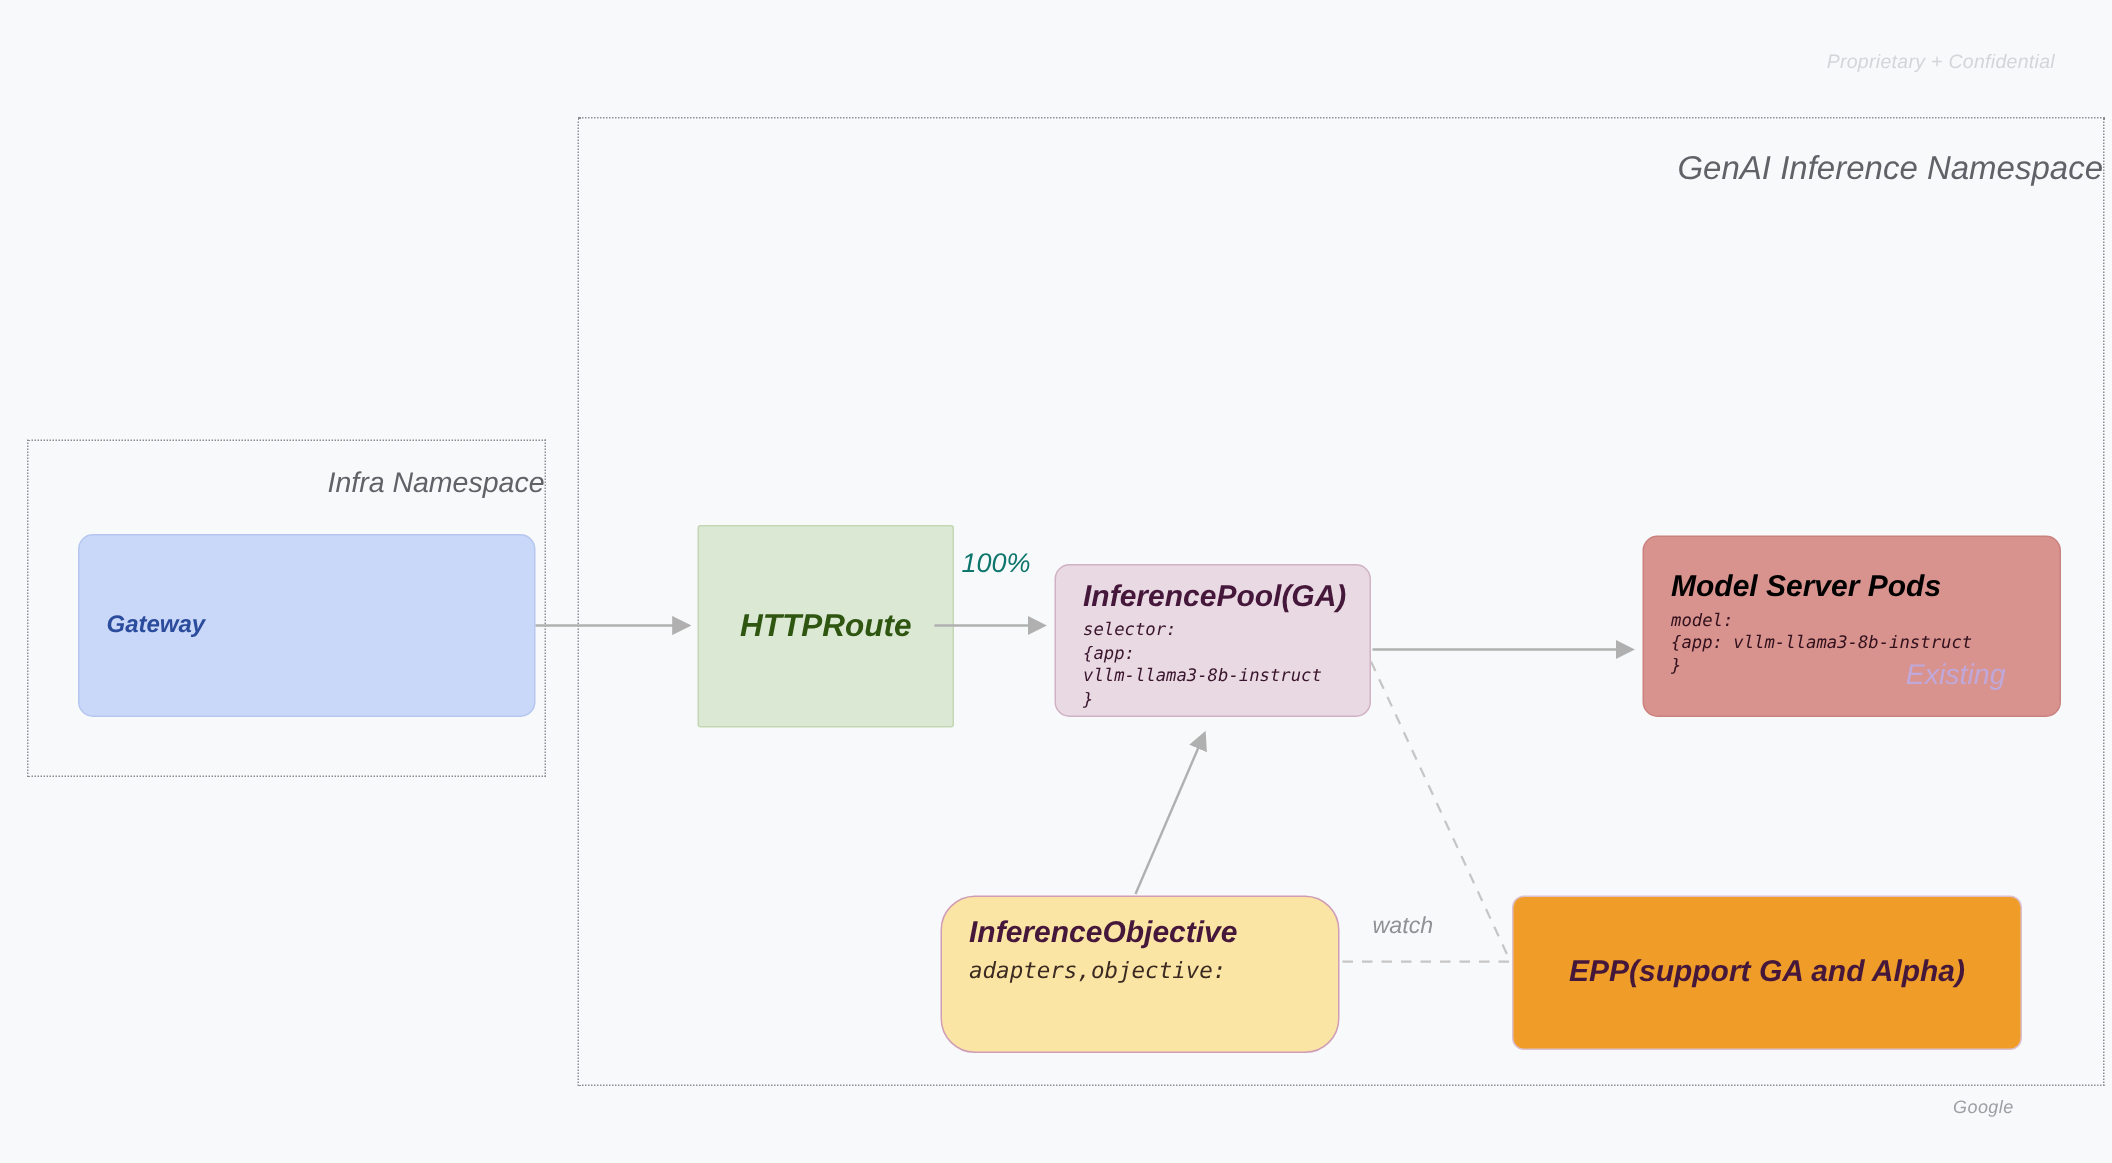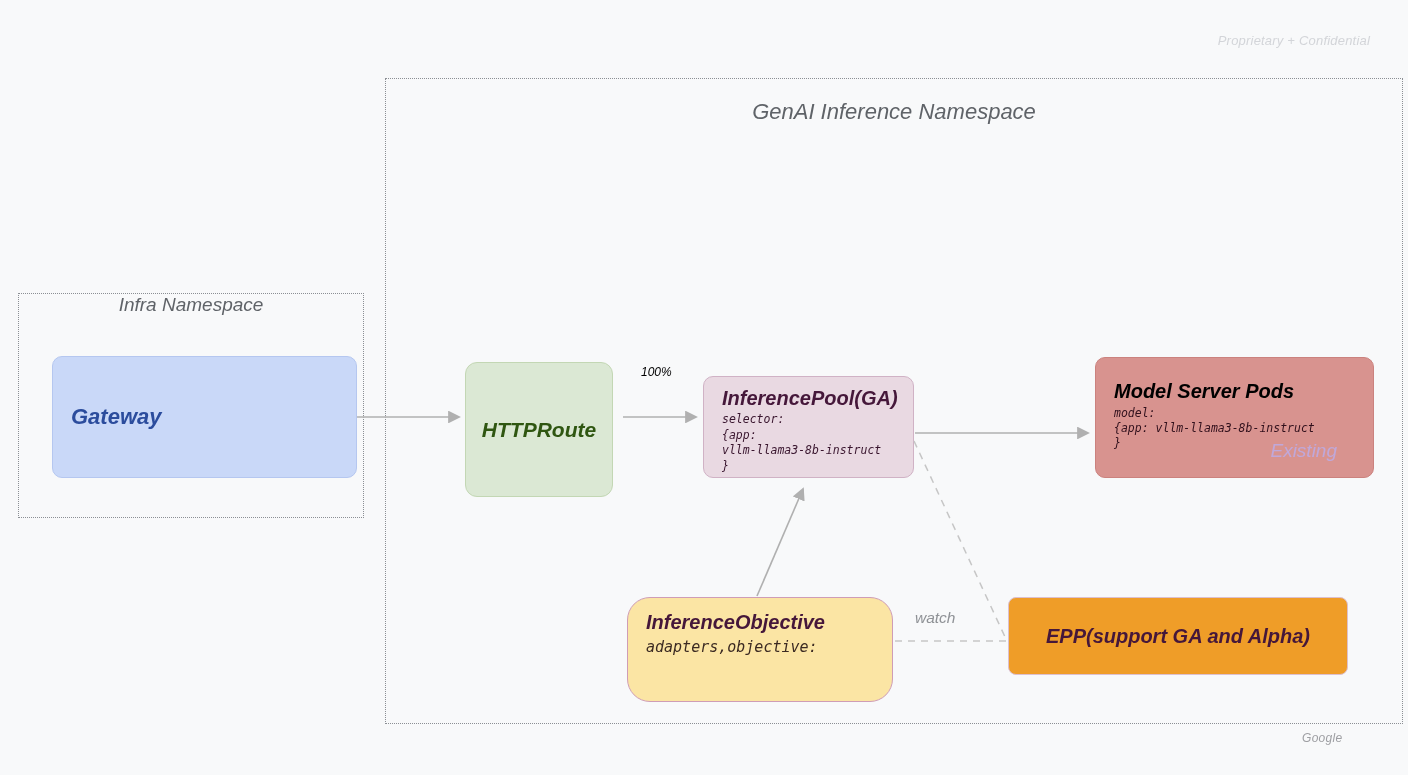--- a/index.html
+++ b/index.html
@@ -14,37 +14,37 @@
 
   .confidential {
     position: absolute; top: 33px; right: 38px;
     font-size: 13px; color: #d3d5d9; letter-spacing: 0.2px;
   }
 
   
   .group-box { position: absolute; border: 1.6px dotted #8b8f94; background: transparent; }
   .genai-box { left: 385px; top: 78px; width: 1018px; height: 646px; }
   .infra-box { left: 18px; top: 293px; width: 346px; height: 225px; }
-  .group-title { color: #5f6368; text-align: center; }
+  .group-title { color: #5f6368; text-align: right; }
   .genai-title { margin-top: 20px; font-size: 22px; }
-  .infra-title { font-size: 19px; }
+  .infra-title { margin-top: 18px; font-size: 19px; }
 
   
   .node { position: absolute; }
   .node-gateway {
     left: 52px; top: 356px; width: 305px; height: 122px;
     background: #c9d8f8; border: 1px solid #b5c7f0; border-radius: 10px;
     display: flex; align-items: center; padding-left: 18px;
   }
-  .node-gateway .node-label { font-size: 22px; font-weight: bold; color: #2b4c9d; }
+  .node-gateway .node-label { font-size: 16px; font-weight: bold; color: #2b4c9d; }
 
   .node-httproute {
-    left: 465px; top: 350px; width: 148px; height: 135px;
-    background: #dbe8d4; border: 1px solid #c3d7b4; border-radius: 12px;
-    display: flex; align-items: center; justify-content: center; margin-top: 12px;
+    left: 465px; top: 350px; width: 171px; height: 135px;
+    background: #dbe8d4; border: 1px solid #c3d7b4; border-radius: 2px;
+    display: flex; align-items: center; justify-content: center;
   }
   .node-httproute .node-label { font-size: 21px; font-weight: bold; color: #2f5611; }
 
   .node-inferencepool {
     left: 703px; top: 376px; width: 211px; height: 102px;
     background: #e9d9e2; border: 1px solid #d0b2c5; border-radius: 10px;
     padding: 10px 0 0 18px;
   }
   .node-inferencepool .node-title { font-size: 20px; font-weight: bold; color: #45173a; margin-bottom: 2px; }
   .node-inferencepool .code-line {
@@ -72,30 +72,30 @@
     background: #fbe5a4; border: 1.5px solid #cf9db6; border-radius: 23px;
     padding: 13px 0 0 18px;
   }
   .node-inferenceobjective .node-title { font-size: 20px; font-weight: bold; color: #45173a; margin-bottom: 3px; }
   .node-inferenceobjective .code-line {
     font-family: "DejaVu Sans Mono", monospace;
     font-size: 15px; line-height: 21px; color: #3b2a22; white-space: pre;
   }
 
   .node-epp {
-    left: 1008px; top: 597px; width: 340px; height: 78px;
+    left: 1008px; top: 597px; width: 340px; height: 103px;
     background: #ef9d28; border: 1.5px solid #dcc0cf; border-radius: 8px;
     display: flex; align-items: center; justify-content: center;
   }
   .node-epp .node-label { font-size: 20px; font-weight: bold; color: #45173a; }
 
   
   .label-percent {
     position: absolute; left: 641px; top: 365px;
-    font-size: 12px; color: #000000;
+    font-size: 18px; color: #0f766e;
   }
   .label-watch {
     position: absolute; left: 915px; top: 609px;
     font-size: 15.5px; color: #8f9296;
   }
 
   .google-logo {
     position: absolute; left: 1302px; top: 731px;
     font-size: 12px; color: #9e9fa3; letter-spacing: 0.3px;
   }

